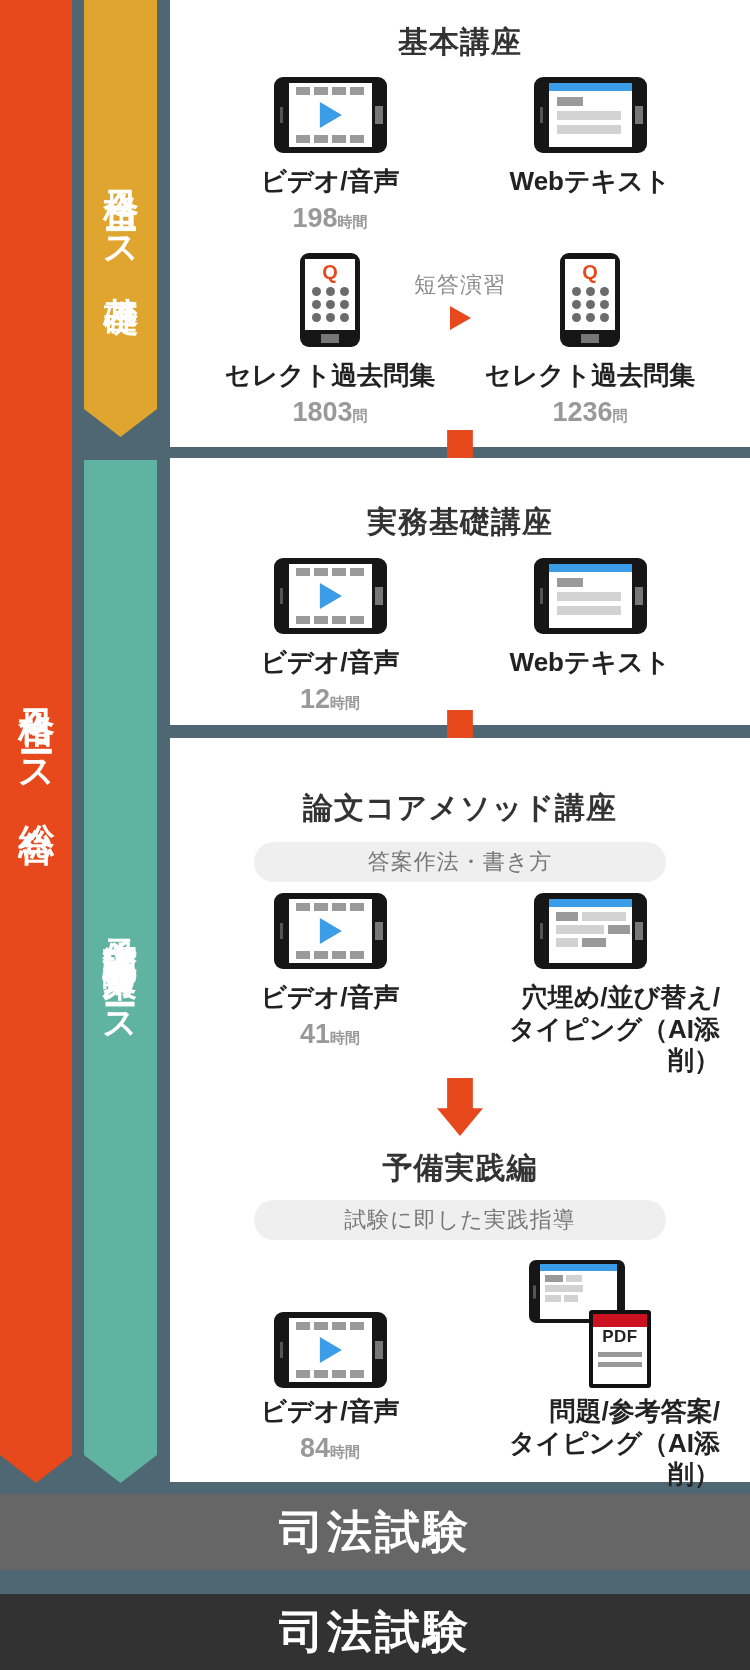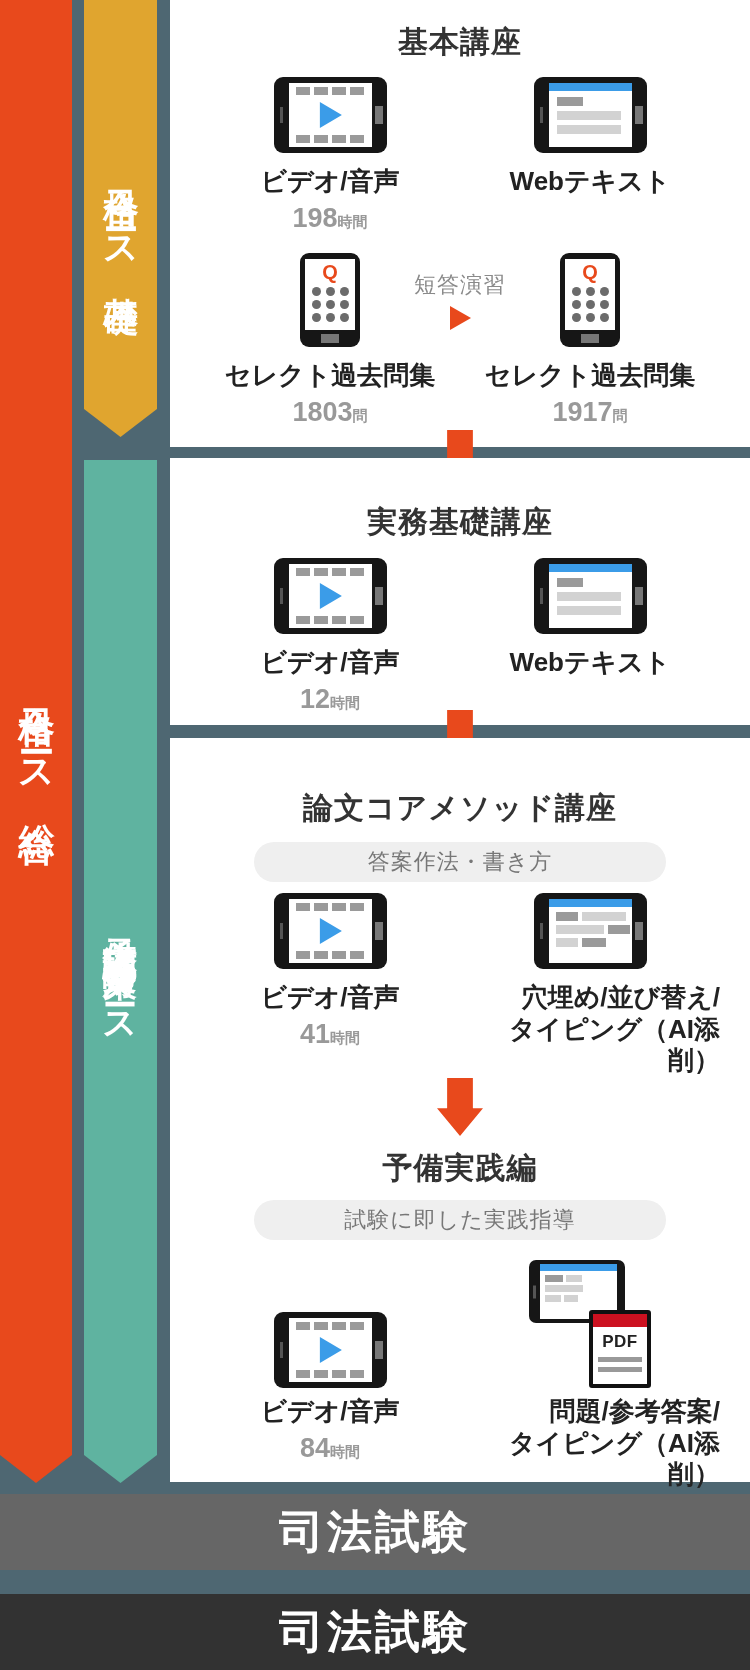--- a/index.html
+++ b/index.html
@@ -69,21 +69,21 @@
   .pdf-combo{position:relative;width:122px;height:128px;flex:none;}
   .pc-tablet{position:absolute;left:0;top:0;width:96px;height:63px;background:#161616;border-radius:7px;}
   .pc-screen{position:absolute;left:11px;right:8px;top:4px;bottom:4px;background:#fff;overflow:hidden;}
   .pc-btn{position:absolute;left:4px;top:50%;transform:translateY(-50%);width:3px;height:13px;background:#555;}
   .pc-rows{padding:4px 0 0 5px;display:flex;flex-direction:column;gap:3px;}
   .pcrow{display:flex;gap:3px;} .pcb{height:7px;}
   .pcb.dark{background:var(--icongray);} .pcb.light{background:var(--iconlight);}
   .pc-doc{position:absolute;right:0;bottom:0;width:62px;height:78px;background:#fff;border:4px solid #111;
     border-radius:3px;display:flex;flex-direction:column;align-items:center;}
   .pc-band{width:100%;height:13px;background:var(--red);}
-  .pc-pdf{margin-top:5px;font-size:17px;font-weight:bold;color:#222;letter-spacing:0.5px;}
+  .pc-pdf{font-size:17px;font-weight:bold;color:#222;letter-spacing:0.5px;}
   .pc-line{width:44px;height:5px;background:#999;margin-top:5px;}
 
   
   .down-arrow{position:absolute;width:46px;height:58px;background:var(--orange);
     clip-path:polygon(22% 0,78% 0,78% 52%,100% 52%,50% 100%,0 52%,22% 52%);}
   .arrow-1{left:437px;top:430px;} .arrow-2{left:437px;top:710px;}
   .arrow-3{left:50%;transform:translateX(-50%);top:340px;}
   .tanto-label{position:absolute;top:270px;left:0;width:100%;text-align:center;
     font-size:22px;color:#8a8a8a;letter-spacing:1px;}
   .right-tri{position:absolute;top:306px;left:50%;margin-left:-10px;width:0;height:0;
@@ -205,21 +205,21 @@
                 <span class="dot"></span>
               <span class="dot"></span>
                 <span class="dot"></span>
                 <span class="dot"></span>
             </div>
           </div>
           <span class="phone-home"></span>
         </div>
         <div class="item-label">セレクト過去問集</div>
         <div class="amount">
-          <span class="n">1917</span>
+          <span class="n">1236</span>
           <span class="u">問</span>
         </div>
       </div>
     </div>
   </div>
 
   <div class="down-arrow arrow-1"></div>
 
   <div class="card card2">
     <div class="sec-title">実務基礎講座</div>

